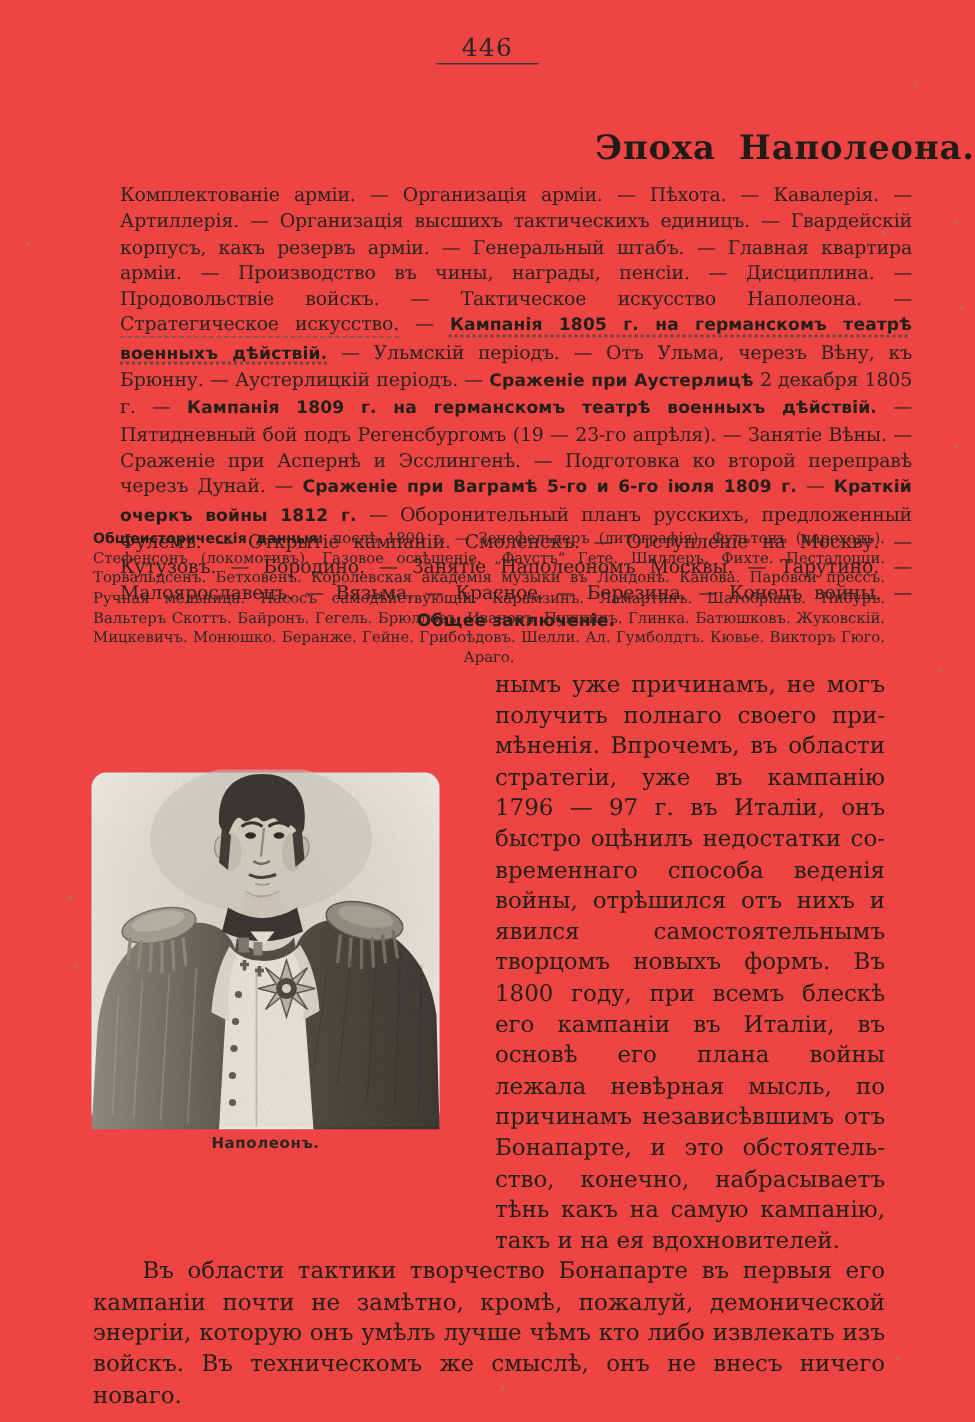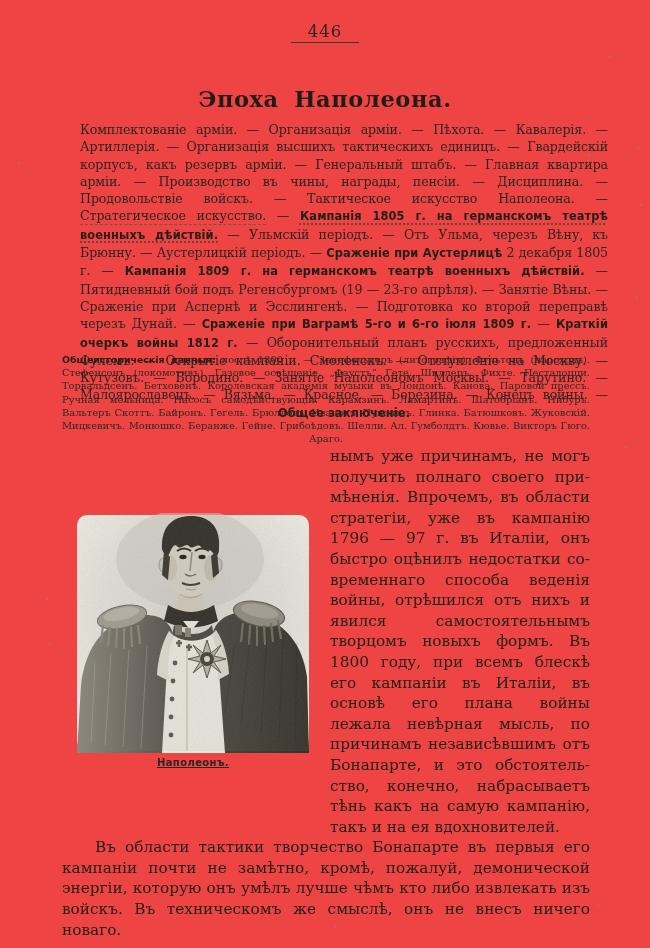--- a/index.html
+++ b/index.html
@@ -8,21 +8,21 @@
     background:#ef4444; overflow:hidden; color:#262320;
     font-family:"DejaVu Serif", serif;
   }
   
   .pagenum-wrap { position:absolute; top:22px; left:0; width:100%; text-align:center; }
   .pagenum {
     display:inline-block; font-size:16.5px; letter-spacing:1px; color:#2a2723;
     border-bottom:1.5px solid #3a3833; padding:0 17px 1px 17px;
   }
   .title {
-    position:absolute; top:86px; left:0; width:100%; text-align:center;
+    position:absolute; top:86px; left:0; width:100%; text-align:right;
     font-size:22.5px; font-weight:700; letter-spacing:0.6px; word-spacing:7px; color:#201d19;
   }
   
   .summary {
     position:absolute; top:121px; left:80px; width:528px;
     font-size:12.6px; line-height:17.3px; letter-spacing:-0.1px;
     text-align:justify; text-align-last:center; color:#282521;
   }
   .seg-r { }
   .seg-b, .seg-b-dot {
@@ -51,21 +51,21 @@
   }
   
   .body-text {
     position:absolute; top:446px; left:62px; width:528px;
     font-size:15.3px; line-height:20.6px; text-align:justify; color:#242118;
   }
   .para-start { text-indent:33px; }
   .para-rest  { margin-left:268px; }
   .para-two   { text-indent:33px; }
   
-  .figure { position:absolute; left:75px; top:513px; width:236px;text-decoration:underline; }
+  .figure { position:absolute; left:59px; top:513px; width:236px; }
   .figure svg { display:block; }
   .fig-caption {
     margin-top:4px; text-align:center;
     font-family:"DejaVu Sans", sans-serif; font-weight:700;
     font-size:10px; letter-spacing:0.4px; color:#2a2723;
   }
   
   .speck { position:absolute; background:#8a857c; border-radius:50%; opacity:0.75; }
 </style>
 </head>

